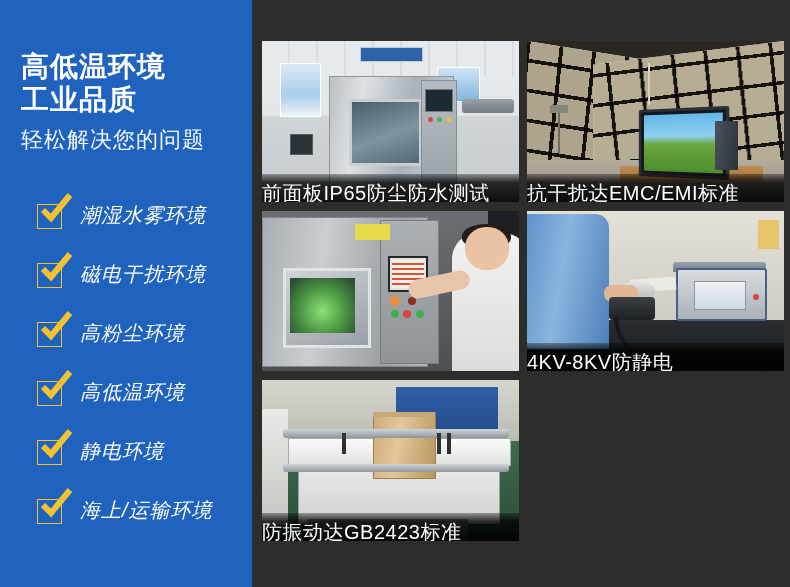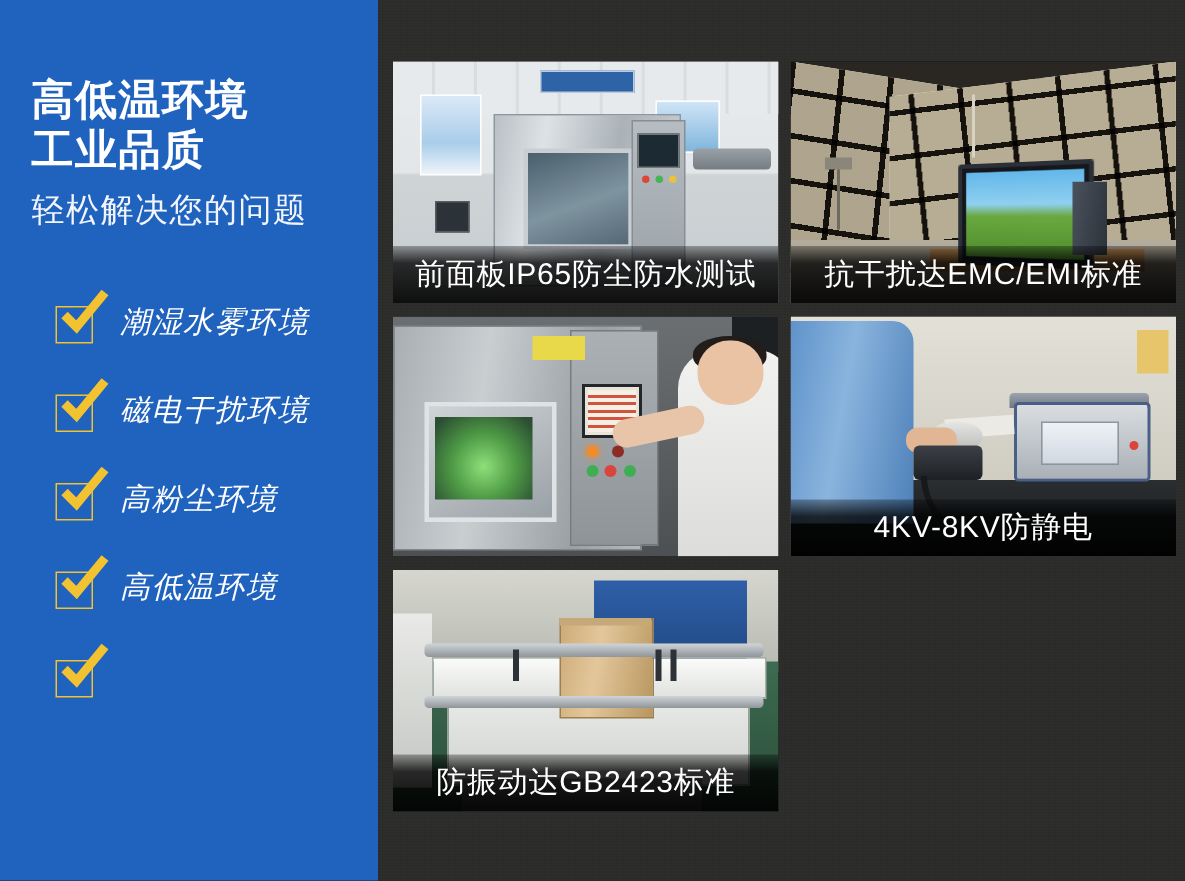--- a/index.html
+++ b/index.html
@@ -58,23 +58,23 @@
 
   
   .grid{
     position:absolute;left:262px;top:41px;width:522px;height:500px;
     display:grid;grid-template-columns:1fr 1fr;grid-template-rows:1fr 1fr 1fr;
     gap:9px 8px;z-index:1;
   }
   .cell{position:relative;overflow:hidden;background:#111;}
   .photo{position:absolute;inset:0;overflow:hidden;}
   .caption{
-    position:absolute;left:0;right:0;bottom:0;height:38px;
+    position:absolute;left:0;right:0;bottom:0;height:28px;
     background:linear-gradient(to top,rgba(0,0,0,.93),rgba(0,0,0,.80) 70%,rgba(0,0,0,.30));
-    color:#ffffff;font-size:20px;line-height:38px;text-align:center;
+    color:#ffffff;font-size:20px;line-height:38px;text-align:left;
     letter-spacing:.5px;white-space:nowrap;overflow:hidden;
   }
 
   
   .p1{background:linear-gradient(#e9ecee 0%,#e2e6e9 46%,#cfd4d7 47%,#c6cbcf 100%);}
   .p1 .ceiling{position:absolute;left:0;top:0;right:0;height:22%;
     background:repeating-linear-gradient(90deg,#e7eaec 0 26px,#d9dde0 26px 28px),#e7eaec;}
   .p1 .sign{position:absolute;left:38%;top:4%;width:24%;height:8%;background:#2f63a8;border:1px solid #bcd;}
   .p1 .poster{position:absolute;left:7%;top:14%;width:15%;height:32%;
     background:linear-gradient(#dbe9f6,#a9cdea 60%,#eef4f9);border:1px solid #fff;}
@@ -270,26 +270,34 @@
       </div>
 
       <div class="check-row">
         <span class="cbox"></span>
         <svg class="cmark" viewBox="0 0 34 34">
           <path d="M4 17 L12 25 L31 2" fill="none" stroke="#f2c230" stroke-width="6"></path>
         </svg>
         <span class="check-label">高低温环境</span>
       </div>
 
-
       <div class="check-row">
         <span class="cbox"></span>
         <svg class="cmark" viewBox="0 0 34 34">
           <path d="M4 17 L12 25 L31 2" fill="none" stroke="#f2c230" stroke-width="6"></path>
         </svg>
+        <span class="check-label">静电环境</span>
+      </div>
+
+      <div class="check-row">
+        <span class="cbox"></span>
+        <svg class="cmark" viewBox="0 0 34 34">
+          <path d="M4 17 L12 25 L31 2" fill="none" stroke="#f2c230" stroke-width="6"></path>
+        </svg>
+        <span class="check-label">海上/运输环境</span>
       </div>
 
     </div>
   </div>
 
   <div class="grid">
 
     <div class="cell">
       <div class="photo p1">
         <div class="ceiling"></div>

